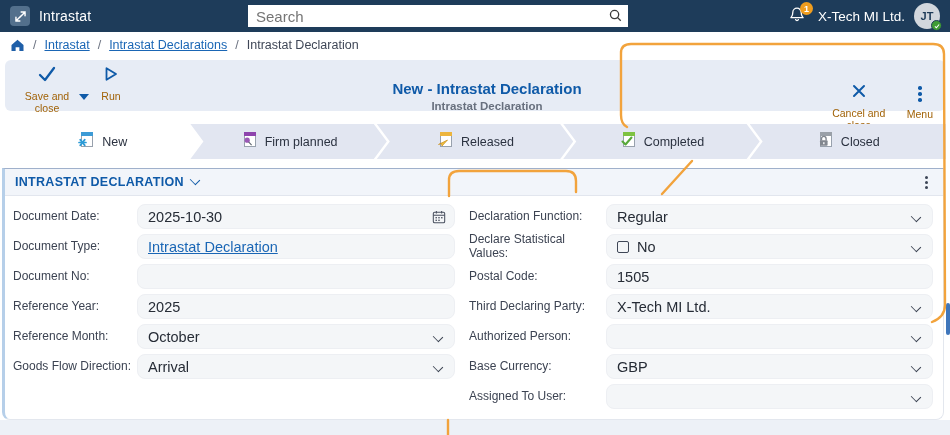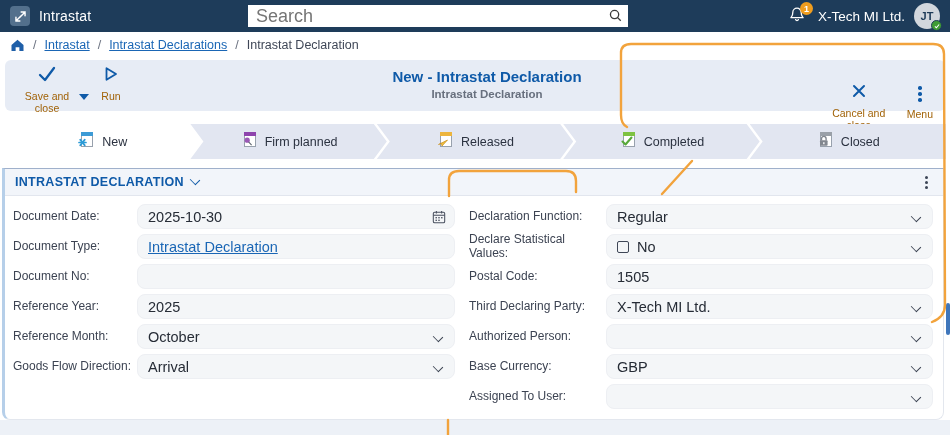--- a/index.html
+++ b/index.html
@@ -6,21 +6,21 @@
   body { font-family:"Liberation Sans", sans-serif; }
   .canvas { position:relative; width:950px; height:435px; background:#ffffff; overflow:hidden; }
 
   
   .topbar { position:absolute; left:0; top:0; width:950px; height:32px; background:#1e3c5a;
             display:flex; align-items:center; color:#fff; }
   .logo-box { width:20px; height:20px; margin-left:10px; background:#53708c; border-radius:4px;
               display:flex; align-items:center; justify-content:center; }
   .app-name { margin-left:9px; font-size:14px; letter-spacing:.2px; }
   .search-wrap { position:absolute; left:248px; top:5px; width:380px; height:22px; background:#fff; }
-  .search-wrap input { width:100%; height:100%; border:none; outline:none; font-size:18px;
+  .search-wrap input { width:100%; height:100%; border:none; outline:none; font-size:15px;
                        padding:0 26px 0 8px; color:#111; font-family:"Liberation Sans",sans-serif; }
   .search-ico { position:absolute; right:5px; top:3px; }
   .top-right { position:absolute; right:10px; top:0; height:32px; display:flex; align-items:center; gap:9px; }
   .bell-wrap { position:relative; width:22px; height:22px; }
   .badge { position:absolute; right:-4px; top:-3px; min-width:13px; height:13px; background:#f09d1e;
            border-radius:7px; color:#fff; font-size:9px; font-weight:bold; display:flex;
            align-items:center; justify-content:center; padding:0 3px; }
   .company { font-size:13.5px; }
   .avatar { position:relative; width:26px; height:26px; border-radius:50%; background:#d2d7dd;
             display:flex; align-items:center; justify-content:center; color:#1d3a57;
@@ -36,21 +36,21 @@
   .bc-current { color:#3f4757; }
 
   
   .toolbar { position:absolute; left:5px; top:60px; width:940px; height:51px; background:#e7ecf5;
              border-radius:6px; }
   .tb-left { position:absolute; left:14px; top:5px; display:flex; align-items:flex-start; gap:4px; }
   .tb-btn { display:flex; flex-direction:column; align-items:center; cursor:pointer; color:#a16207; }
   .tb-btn .lbl { font-size:10.5px; line-height:1.15; text-align:center; margin-top:3px; }
   .caret-down { width:0; height:0; border-left:5px solid transparent; border-right:5px solid transparent;
                 border-top:6px solid #0f5aa8; margin-top:29px; cursor:pointer; }
-  .tb-title-wrap { position:absolute; left:0; right:0; top:8px; text-align:center; pointer-events:none;padding-left:24px; }
+  .tb-title-wrap { position:absolute; left:0; right:0; top:20px; text-align:center; pointer-events:none;padding-left:24px; }
   .tb-title { color:#0f5aa8; font-weight:bold; font-size:15px; }
   .tb-subtitle { color:#68707e; font-weight:bold; font-size:11.5px; margin-top:3px; }
   .tb-right { position:absolute; right:12px; top:22px; display:flex; align-items:flex-start; gap:18px; }
   .menu-dots { display:flex; flex-direction:column; gap:2.5px; align-items:center; padding-top:4px; }
   .menu-dots i { width:3.5px; height:3.5px; border-radius:50%; background:#0f5aa8; }
 
   
   .stages { position:absolute; left:4px; top:124px; width:942px; height:35px; display:flex; }
   .stage { flex:1; background:#e2e6f1; display:flex; align-items:center; justify-content:center;
            gap:7px; font-size:12.5px; color:#2b3240; cursor:pointer;

